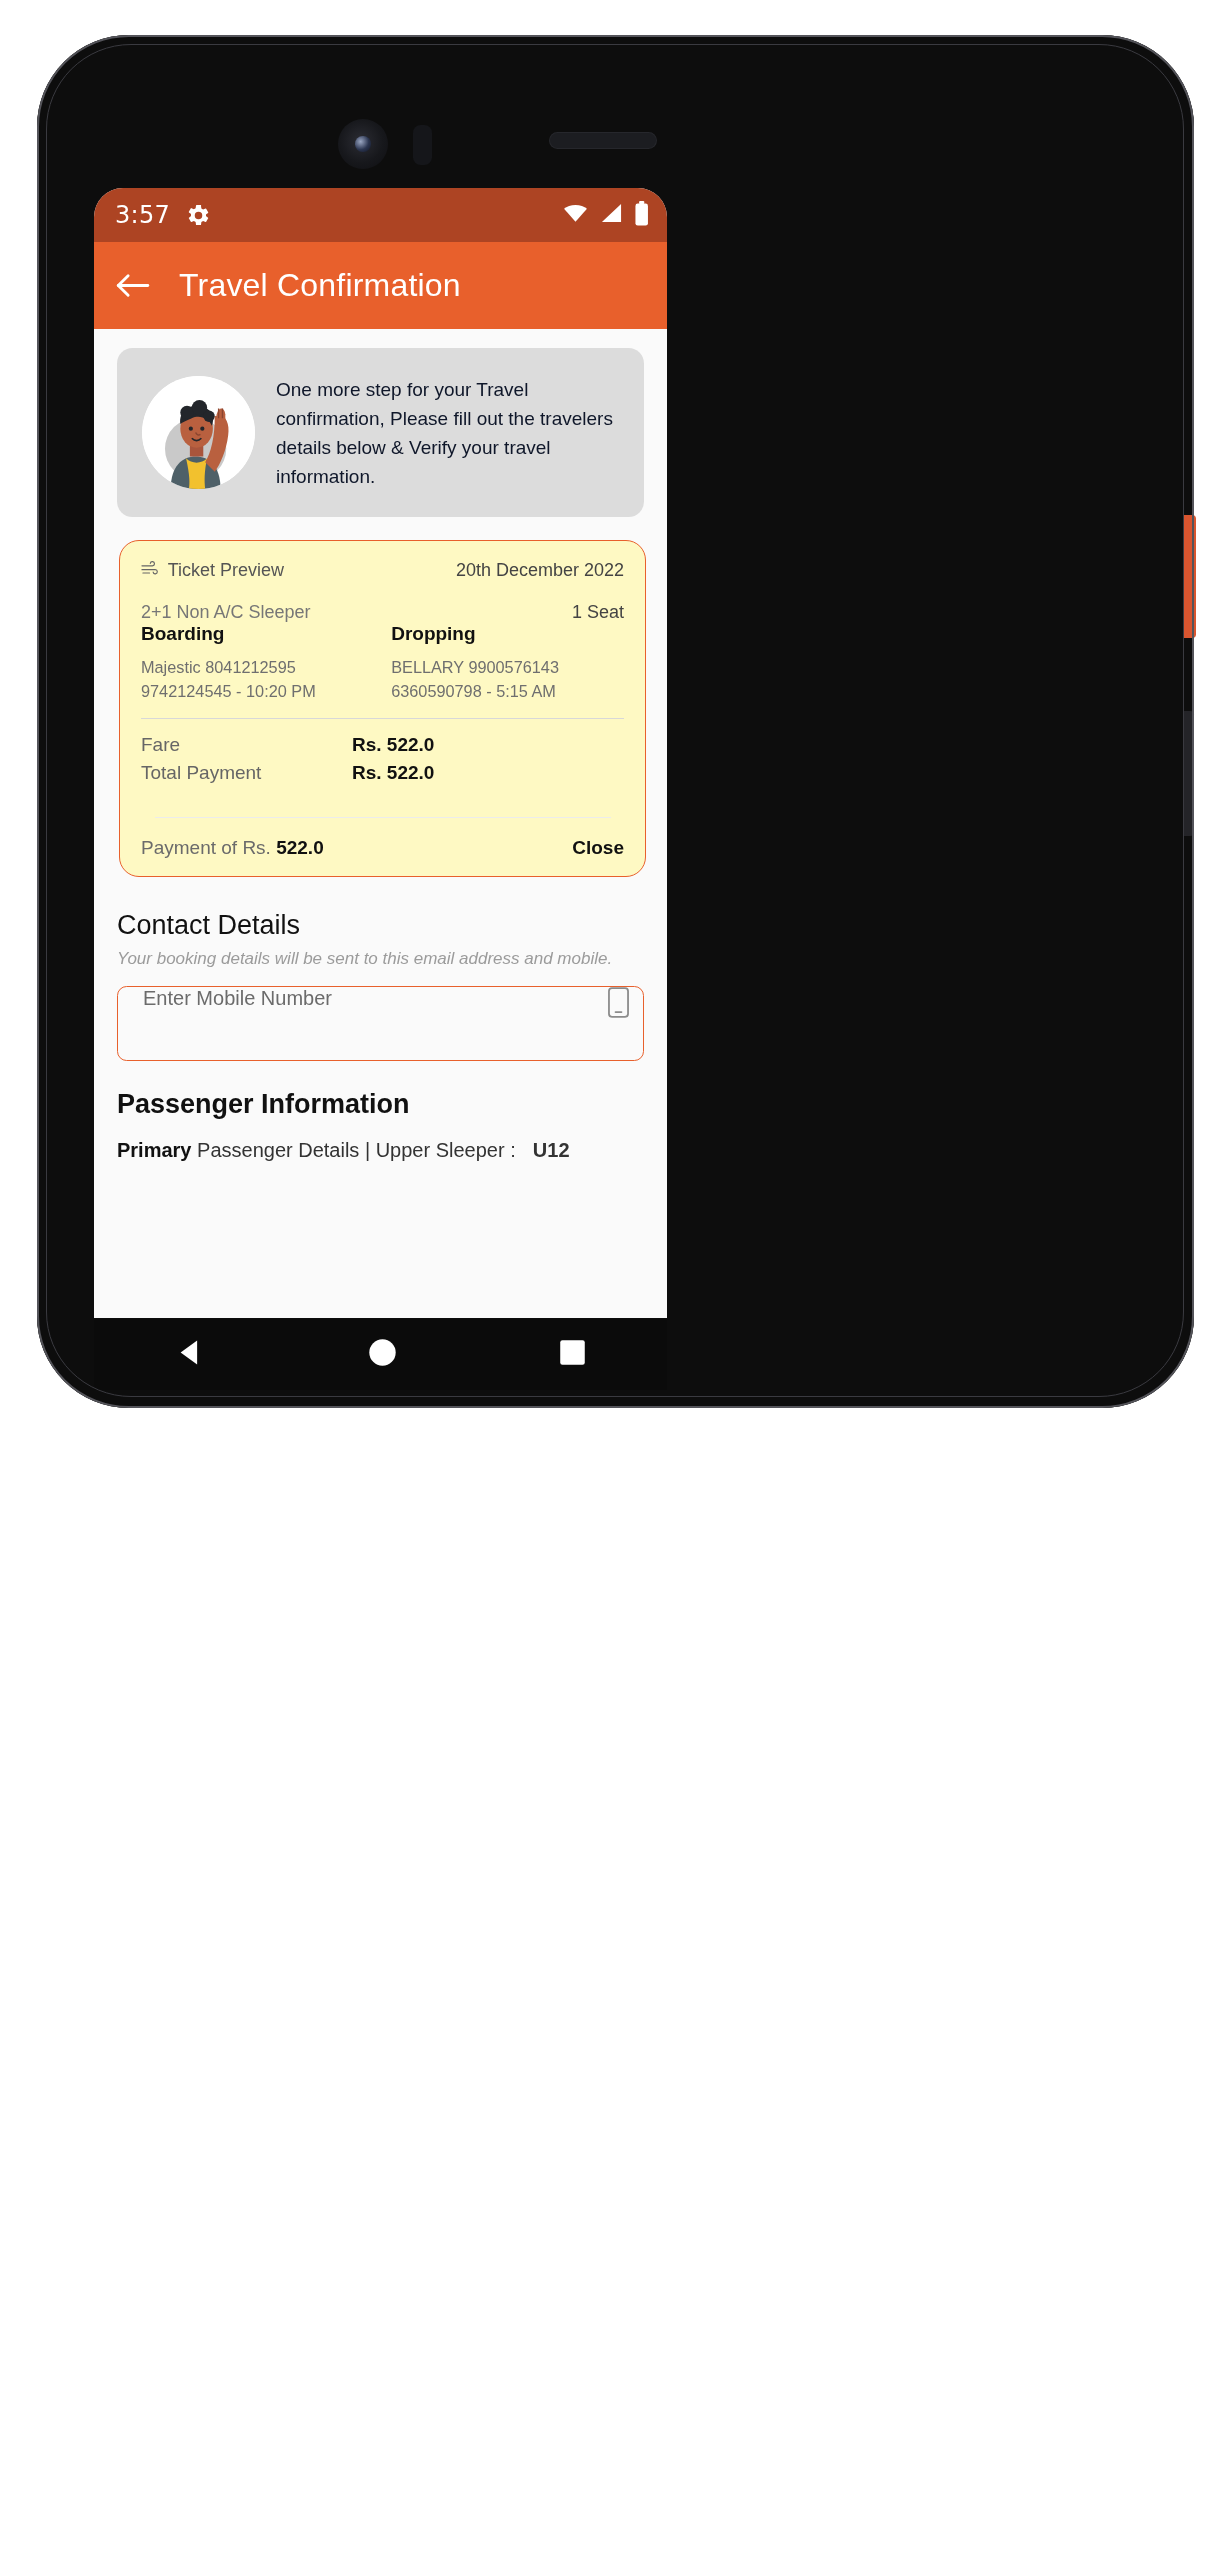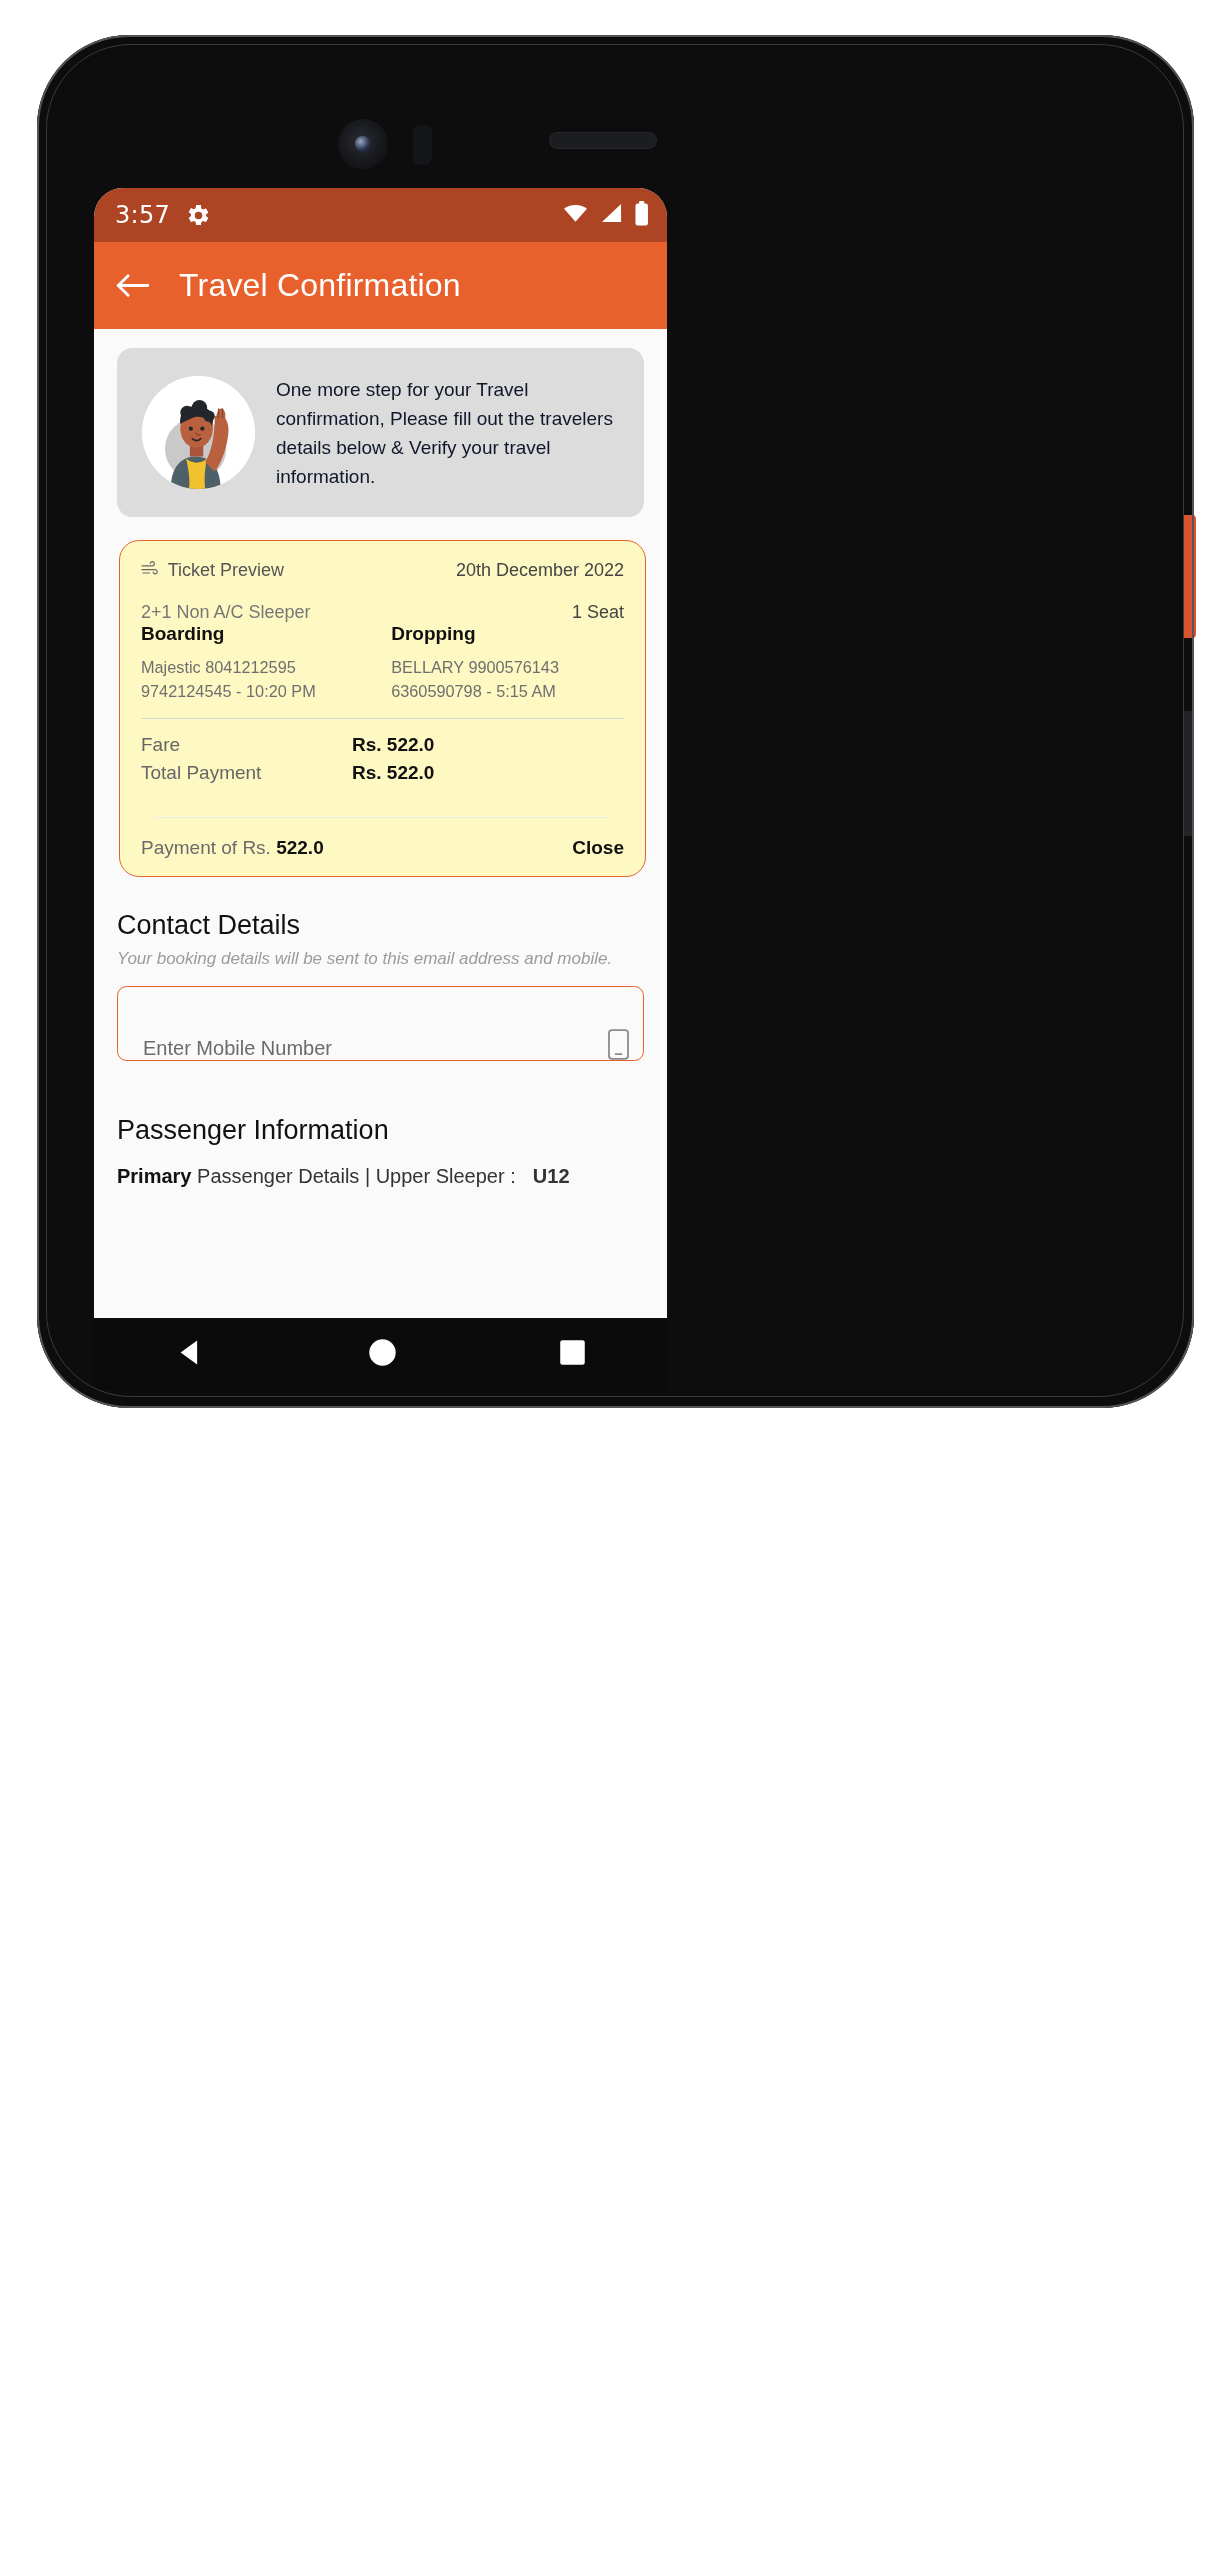--- a/index.html
+++ b/index.html
@@ -230,36 +230,36 @@
     color: #9b9b9b;
     font-style: italic;
   }
   .field {
     margin-top: 17.3px;
     height: 75px;
     border-radius: 9.6px;
     border: 1.4px solid #d8d8d8;
     background: #fafafa;
     display: flex;
-    align-items: flex-end;
+    align-items: flex-start;
     padding: 0 13px 0 25px;
   }
   .field.active { border: 1.9px solid #e8602c; }
   .field-placeholder {
     font-size: 20px;
     color: #6b6b6b;
     flex: 1;
   }
   .field-icon { display: flex; align-items: center; }
 
   #passenger-heading {
-    margin-top: 54px;
+    margin-top: 28px;
     font-size: 27px;
     color: #111;
-    font-weight: 400;
+    font-weight: 700;
   }
   #passenger-sub {
     margin-top: 19px;
     font-size: 20px;
     color: #333;
   }
   #passenger-sub b { color: #111; }
   #passenger-sub .seat { font-weight: bold; margin-left: 11.5px; }
 
   

